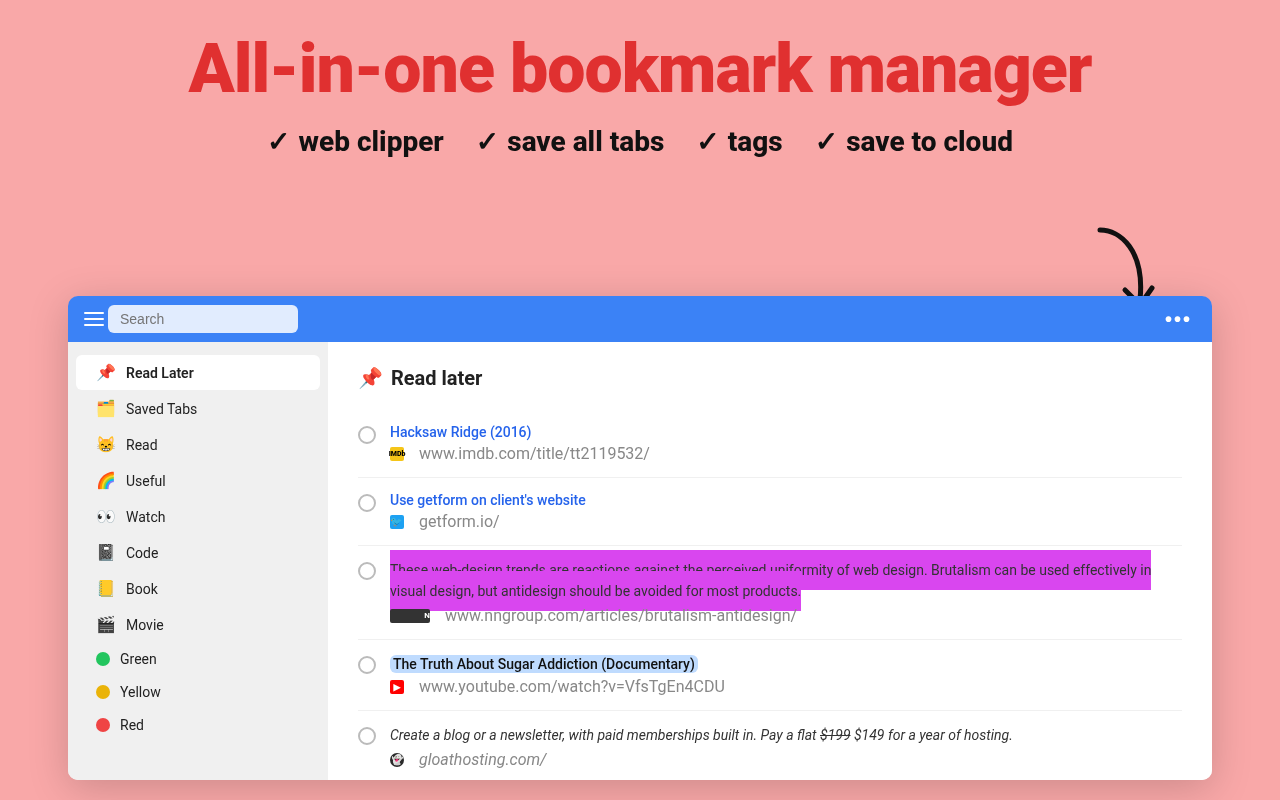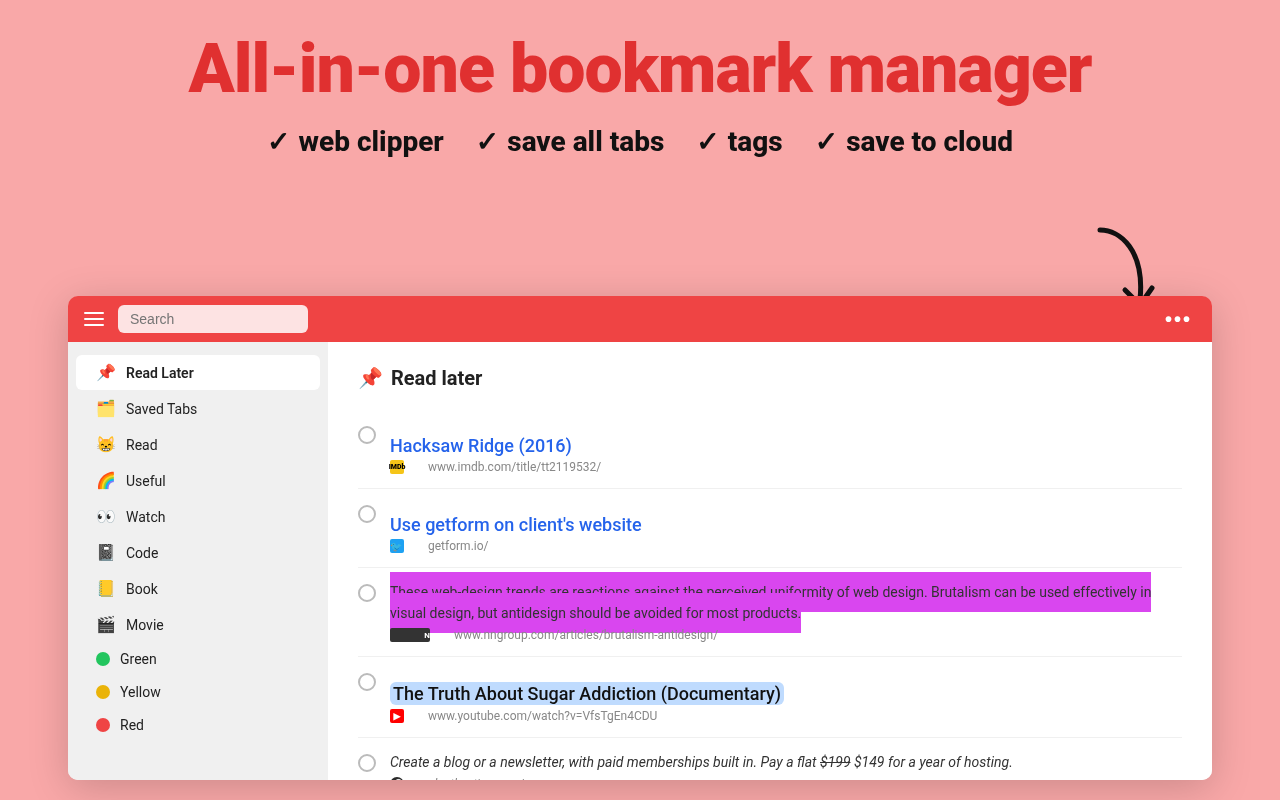--- a/index.html
+++ b/index.html
@@ -67,26 +67,25 @@
       bottom: 20px;
       border-radius: 10px;
       overflow: hidden;
       box-shadow: 0 8px 40px rgba(0,0,0,0.18);
       display: flex;
       flex-direction: column;
     }
 
     
     .toolbar {
-      background-color: #ef4444;
+      background-color: #3b82f6;
       height: 46px;
       display: flex;
       align-items: center;
       padding: 0 12px;
-      gap: 10px;
       flex-shrink: 0;
     }
     .hamburger-btn {
       background: none;
       border: none;
       cursor: pointer;
       display: flex;
       flex-direction: column;
       gap: 4px;
       padding: 4px;
@@ -206,51 +205,50 @@
       border: 2px solid #bbb;
       border-radius: 50%;
       flex-shrink: 0;
       margin-top: 2px;
       cursor: pointer;
     }
     .bookmark-content {
       flex: 1;
     }
     .bookmark-title {
-      font-size: 18px;
+      font-size: 14px;
       color: #2563eb;
       font-weight: 500;
       margin-bottom: 4px;
       cursor: pointer;
-      margin-top: 11px;
     }
     .bookmark-url-row {
       display: flex;
       align-items: center;
-      gap: 24px;
+      gap: 15px;
     }
     .favicon {
       width: 14px;
       height: 14px;
       border-radius: 2px;
       flex-shrink: 0;
       display: flex;
       align-items: center;
       justify-content: center;
       font-size: 9px;
       color: white;
       font-weight: 700;
     }
     .favicon.imdb { background: #f5c518; color: #000; font-size: 7px; font-weight: 900; }
     .favicon.twitter { background: #1da1f2; }
     .favicon.nn { background: #333; font-size: 8px; padding-left: 40px; }
     .favicon.youtube { background: #ff0000; }
     .favicon.ghost { background: #2a2a2a; border-radius: 50%; }
     .bookmark-url {
-      font-size: 12px;
+      font-size: 16px;
       color: #888;
     }
     .bookmark-description {
       font-size: 14px;
       color: #333;
       line-height: 1.5;
       margin-bottom: 4px;
     }
     .highlight-text {
       background-color: #d946ef;

